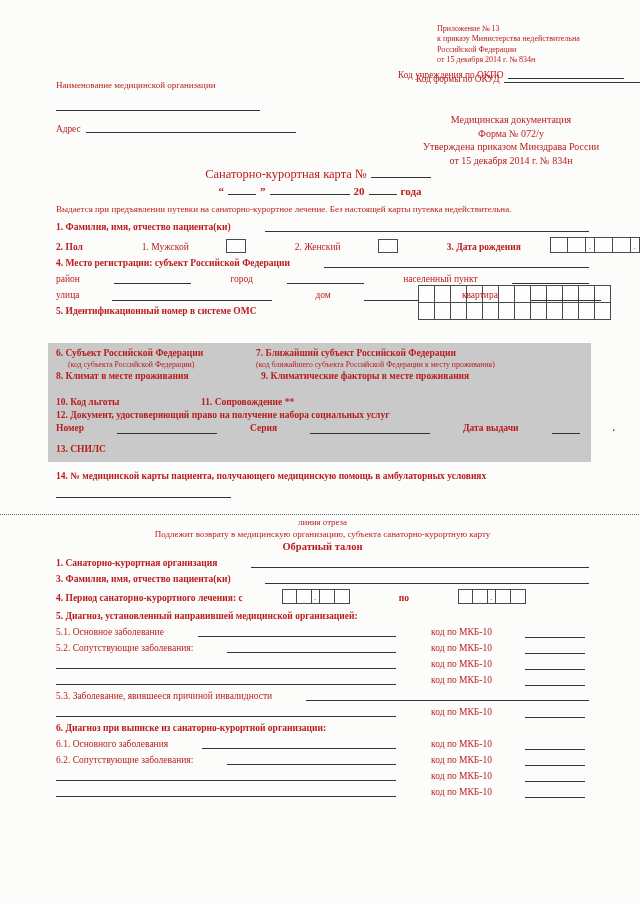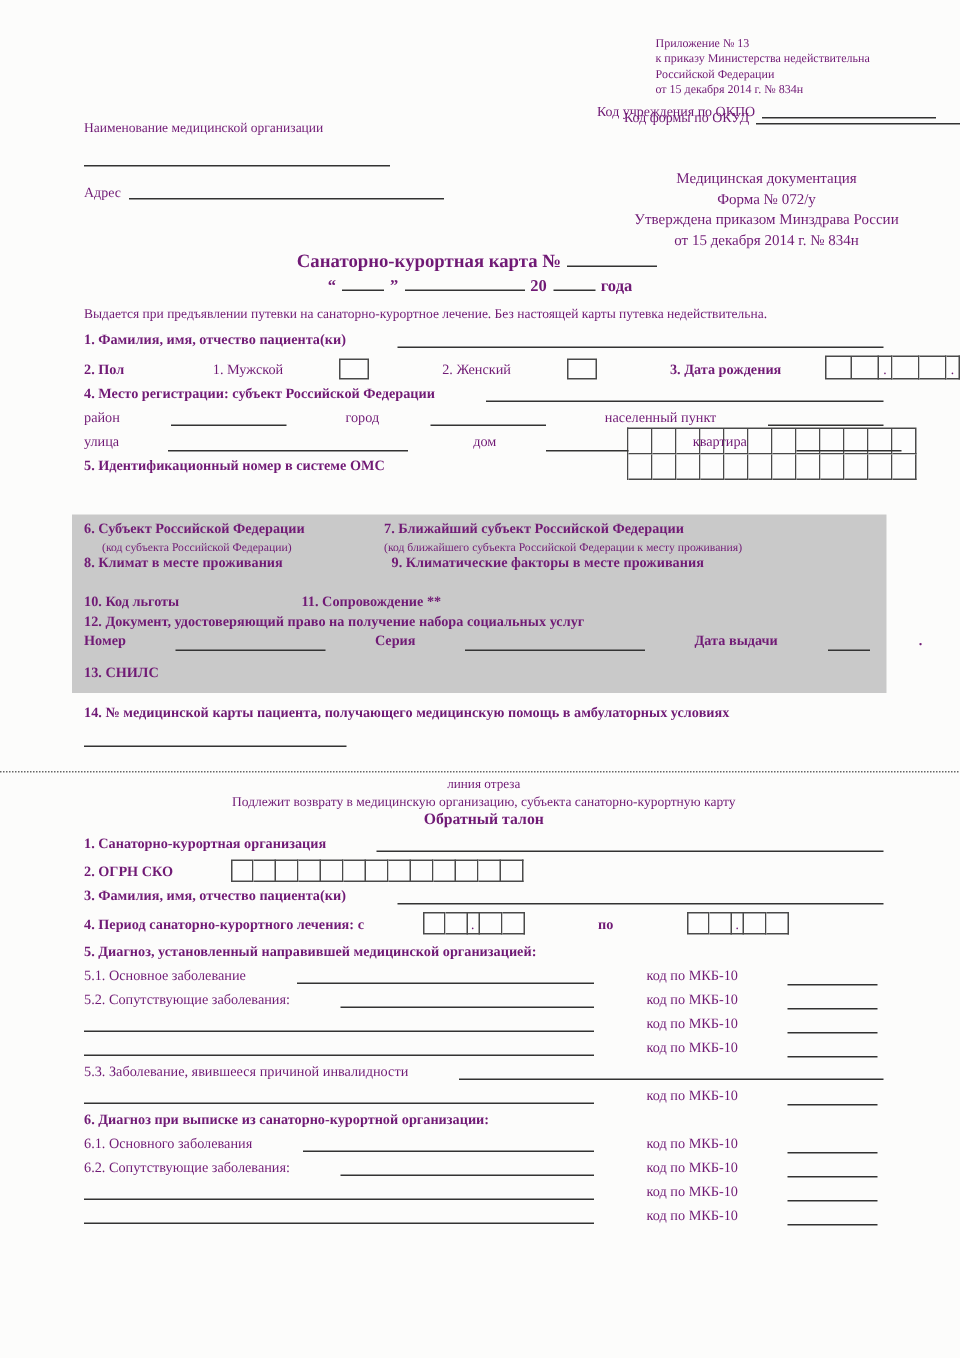--- a/index.html
+++ b/index.html
@@ -1,35 +1,35 @@
 <!DOCTYPE html>
 <html><head>
 <meta charset="utf-8">
 <style>
   * { box-sizing: border-box; margin: 0; padding: 0; }
   html,body { background:#ffffff; }
   .page {
     position: relative; width: 640px; height: 905px;
     background: #fcfcfb; overflow: hidden;
     font-family: "Liberation Serif", "DejaVu Serif", serif;
-    color: #701a75;
+    color: #b91c1c;
   }
   .abs { position: absolute; }
   .b { font-weight: 700; }
   .flex { display: flex; align-items: flex-end; }
 
   
   .appendix { left: 437px; top: 24px; font-size: 8px; line-height: 1.3; }
   .okud-row  { left: 416px; top: 74px; width: 226px; font-size: 9.3px; }
   .okpo-row  { left: 398px; top: 70px; width: 226px; font-size: 9.3px; }
   .org-label { left: 56px; top: 80px; font-size: 9px; }
   .org-u     { left: 56px; top: 110px; width: 204px; border-bottom: 1px solid #333; }
   .addr-row  { left: 56px; top: 124px; width: 240px; font-size: 9.3px; }
   .doc-block { left: 398px; top: 113px; width: 226px; text-align: center; font-size: 10px; line-height: 1.35; }
-  .title-row { left: 0; top: 167px; width: 100%; text-align:center; font-weight:700; font-size: 12.5px; }
+  .title-row { left: 0; top: 167px; width: 100%; text-align:center; font-weight:400; font-size: 12.5px; }
   .date-row  { left: 0; top: 185px; width: 100%; text-align:center; font-weight:700; font-size: 11px; }
   .note-row  { left: 56px; top: 204px; font-size: 9px; }
 
   
   .u  { display: inline-block; border-bottom: 1px solid #333; height: 3px; margin: 0 4px; flex: none; }
   .uf { flex: 1 1 auto; border-bottom: 1px solid #333; height: 3px; margin: 0 0 1px 5px; }
   .w20{width:20px}.w28{width:28px}.w55{width:55px}.w60{width:60px}
   .w70{width:70px}.w80{width:80px}.w100{width:100px}
   .w120{width:120px}.w160{width:160px}.w175{width:175px}
 
@@ -243,38 +243,20 @@
     <div class="cut"></div>
     <div class="cut-label">линия отреза</div>
     <div class="return-note">Подлежит возврату в медицинскую организацию, субъекта санаторно-курортную карту</div>
     <div class="tear-title">Обратный талон</div>
 
     <div class="row">
       <span class="b">1. Санаторно-курортная организация</span>
       <span class="uf"></span>
     </div>
 
-    <div class="row">
-      <span class="b">2. ОГРН СКО</span>
-      <span class="cells sm ml10">
-        <span class="c"></span>
-          <span class="c"></span>
-          <span class="c"></span>
-          <span class="c"></span>
-          <span class="c"></span>
-          <span class="c"></span>
-          <span class="c"></span>
-          <span class="c"></span>
-          <span class="c"></span>
-          <span class="c"></span>
-          <span class="c"></span>
-          <span class="c"></span>
-          <span class="c"></span>
-      </span>
-    </div>
 
     <div class="row">
       <span class="b">3. Фамилия, имя, отчество пациента(ки)</span>
       <span class="uf"></span>
     </div>
 
     <div class="row">
       <span class="b">4. Период санаторно-курортного лечения: с</span>
       <span class="cells sm ml10">
         <span class="c"></span>

